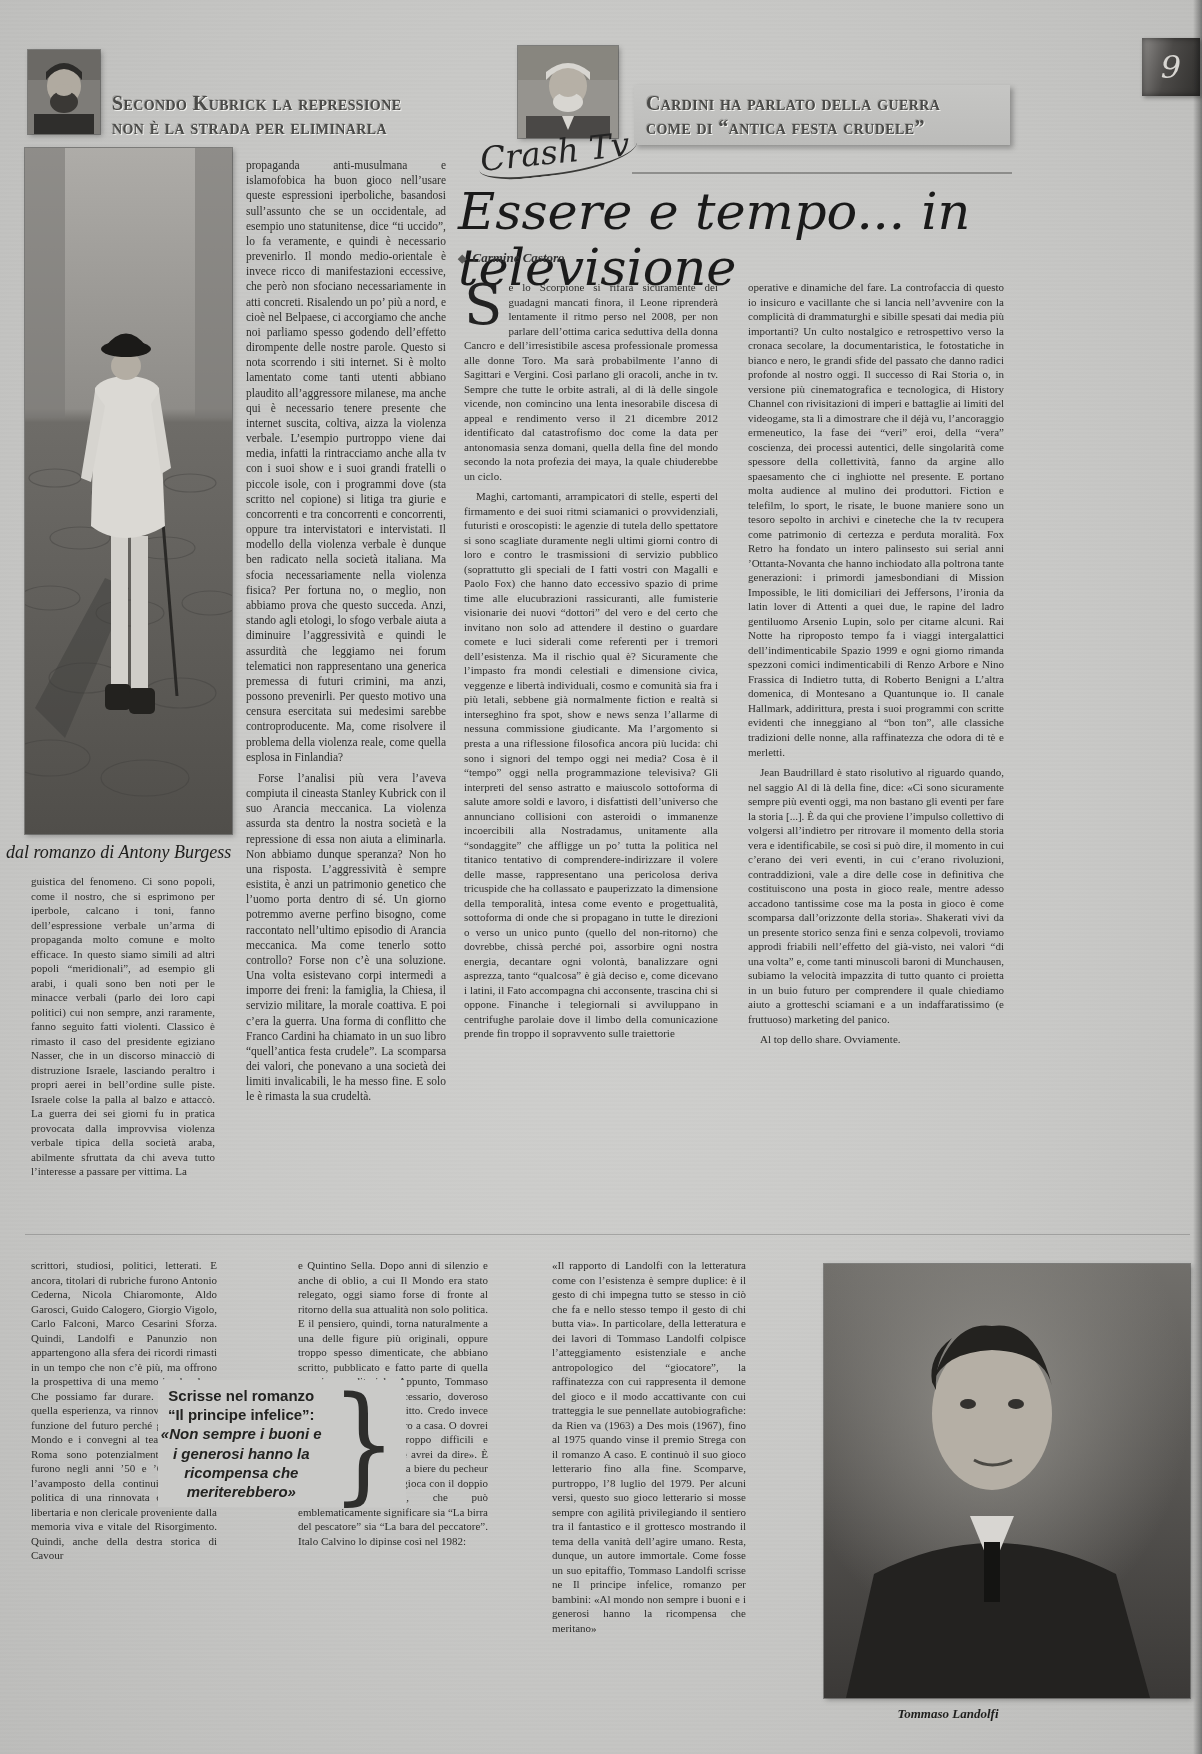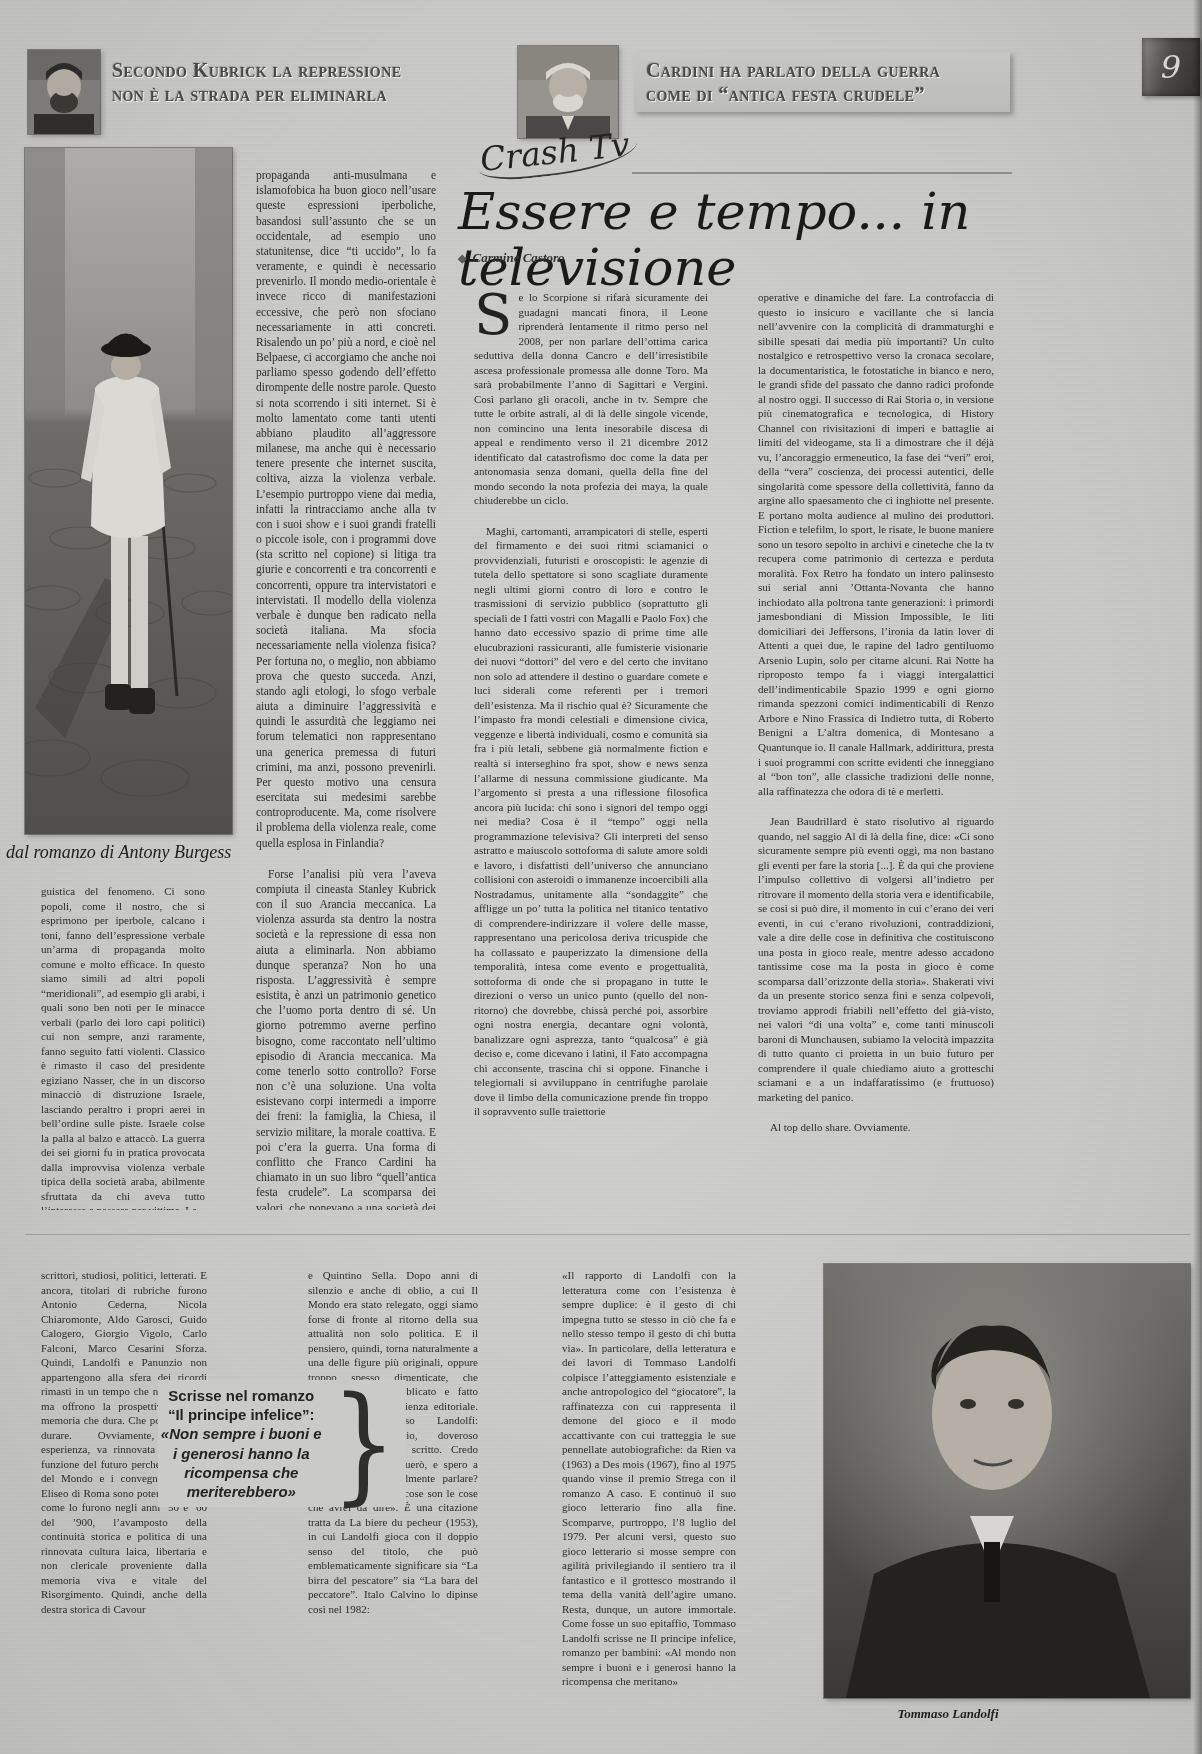--- a/index.html
+++ b/index.html
@@ -10,35 +10,35 @@
       radial-gradient(ellipse at 50% 45%, #d2d2d0 0%, #c9c9c7 55%, #bdbdbb 100%);
     font-family:"Liberation Serif", serif;color:#262626;
   }
   .page::after{content:"";position:absolute;right:0;top:0;width:9px;height:100%;
     background:linear-gradient(to left, rgba(30,30,30,.45), rgba(30,30,30,0));pointer-events:none;}
   .abs{position:absolute;}
   .photo{position:absolute;overflow:hidden;box-shadow:0 0 0 1px rgba(60,60,58,.5), 2px 2px 5px rgba(40,40,40,.35);}
   .photo svg{display:block;width:100%;height:100%;}
   .headline{font-family:"Liberation Serif",serif;font-weight:700;font-variant:small-caps;
     font-size:20px;line-height:1.2;letter-spacing:.4px;color:#4a4a48;
-    text-shadow:1px 1px 0 rgba(246,246,243,.9), -1px -1px 0 rgba(70,70,68,.25);}
+    text-shadow:1px 1px 0 rgba(246,246,243,.9), -1px -1px 0 rgba(70,70,68,.25);margin-top:33px;}
   .headline-panel{background:linear-gradient(180deg,#c6c6c4,#bcbcba);padding:6px 12px;
     box-shadow:3px 3px 5px rgba(40,40,40,.35);}
   .page-tab{display:flex;align-items:center;justify-content:center;
     background:linear-gradient(105deg,#8c8a88,#4c4a48 45%,#302f2d);
     box-shadow:inset 0 0 6px rgba(0,0,0,.5), 2px 2px 4px rgba(40,40,40,.4);}
   .page-tab span{font-family:"DejaVu Serif",serif;font-style:italic;font-size:32px;color:#d8d6d2;}
   .crash-logo{font-family:"DejaVu Serif",serif;font-style:italic;font-size:33px;color:#232323;
     transform:rotate(-6deg);border-bottom:2px solid #3a3a38;padding:0 8px 2px 2px;border-radius:0 0 60% 30%;}
   .rule{position:absolute;background:#55555380;}
   .main-title{font-family:"DejaVu Serif",serif;font-style:italic;font-size:51px;line-height:1.1;color:#1a1a1a;}
   .byline{font-size:13px;font-style:italic;font-weight:700;color:#333;}
   .byline .bullet{font-style:normal;color:#5a5a58;margin-right:6px;font-size:11px;}
   .col{position:absolute;overflow:hidden;font-size:11px;line-height:1.32;text-align:justify;color:#2c2c2a;}
-  .col p{margin:16px;}
+  .col p{margin:6px;}
   .col p.indent{text-indent:12px;}
   .col-mid{font-size:11.5px;}
   .dropcap{float:left;font-family:"DejaVu Serif",serif;font-size:56px;line-height:44px;
     padding:3px 6px 0 0;color:#222;}
   .caption{position:absolute;font-style:italic;font-size:18px;color:#1e1e1c;}
   .caption.bold{font-weight:700;font-size:13px;}
   .pull-quote{position:absolute;display:flex;align-items:center;z-index:5;
     background:#cacac8;padding:6px 2px;}
   .pq-text{width:172px;text-align:center;font-family:"Liberation Sans",sans-serif;
     font-weight:700;font-size:15px;line-height:1.28;color:#232321;}

